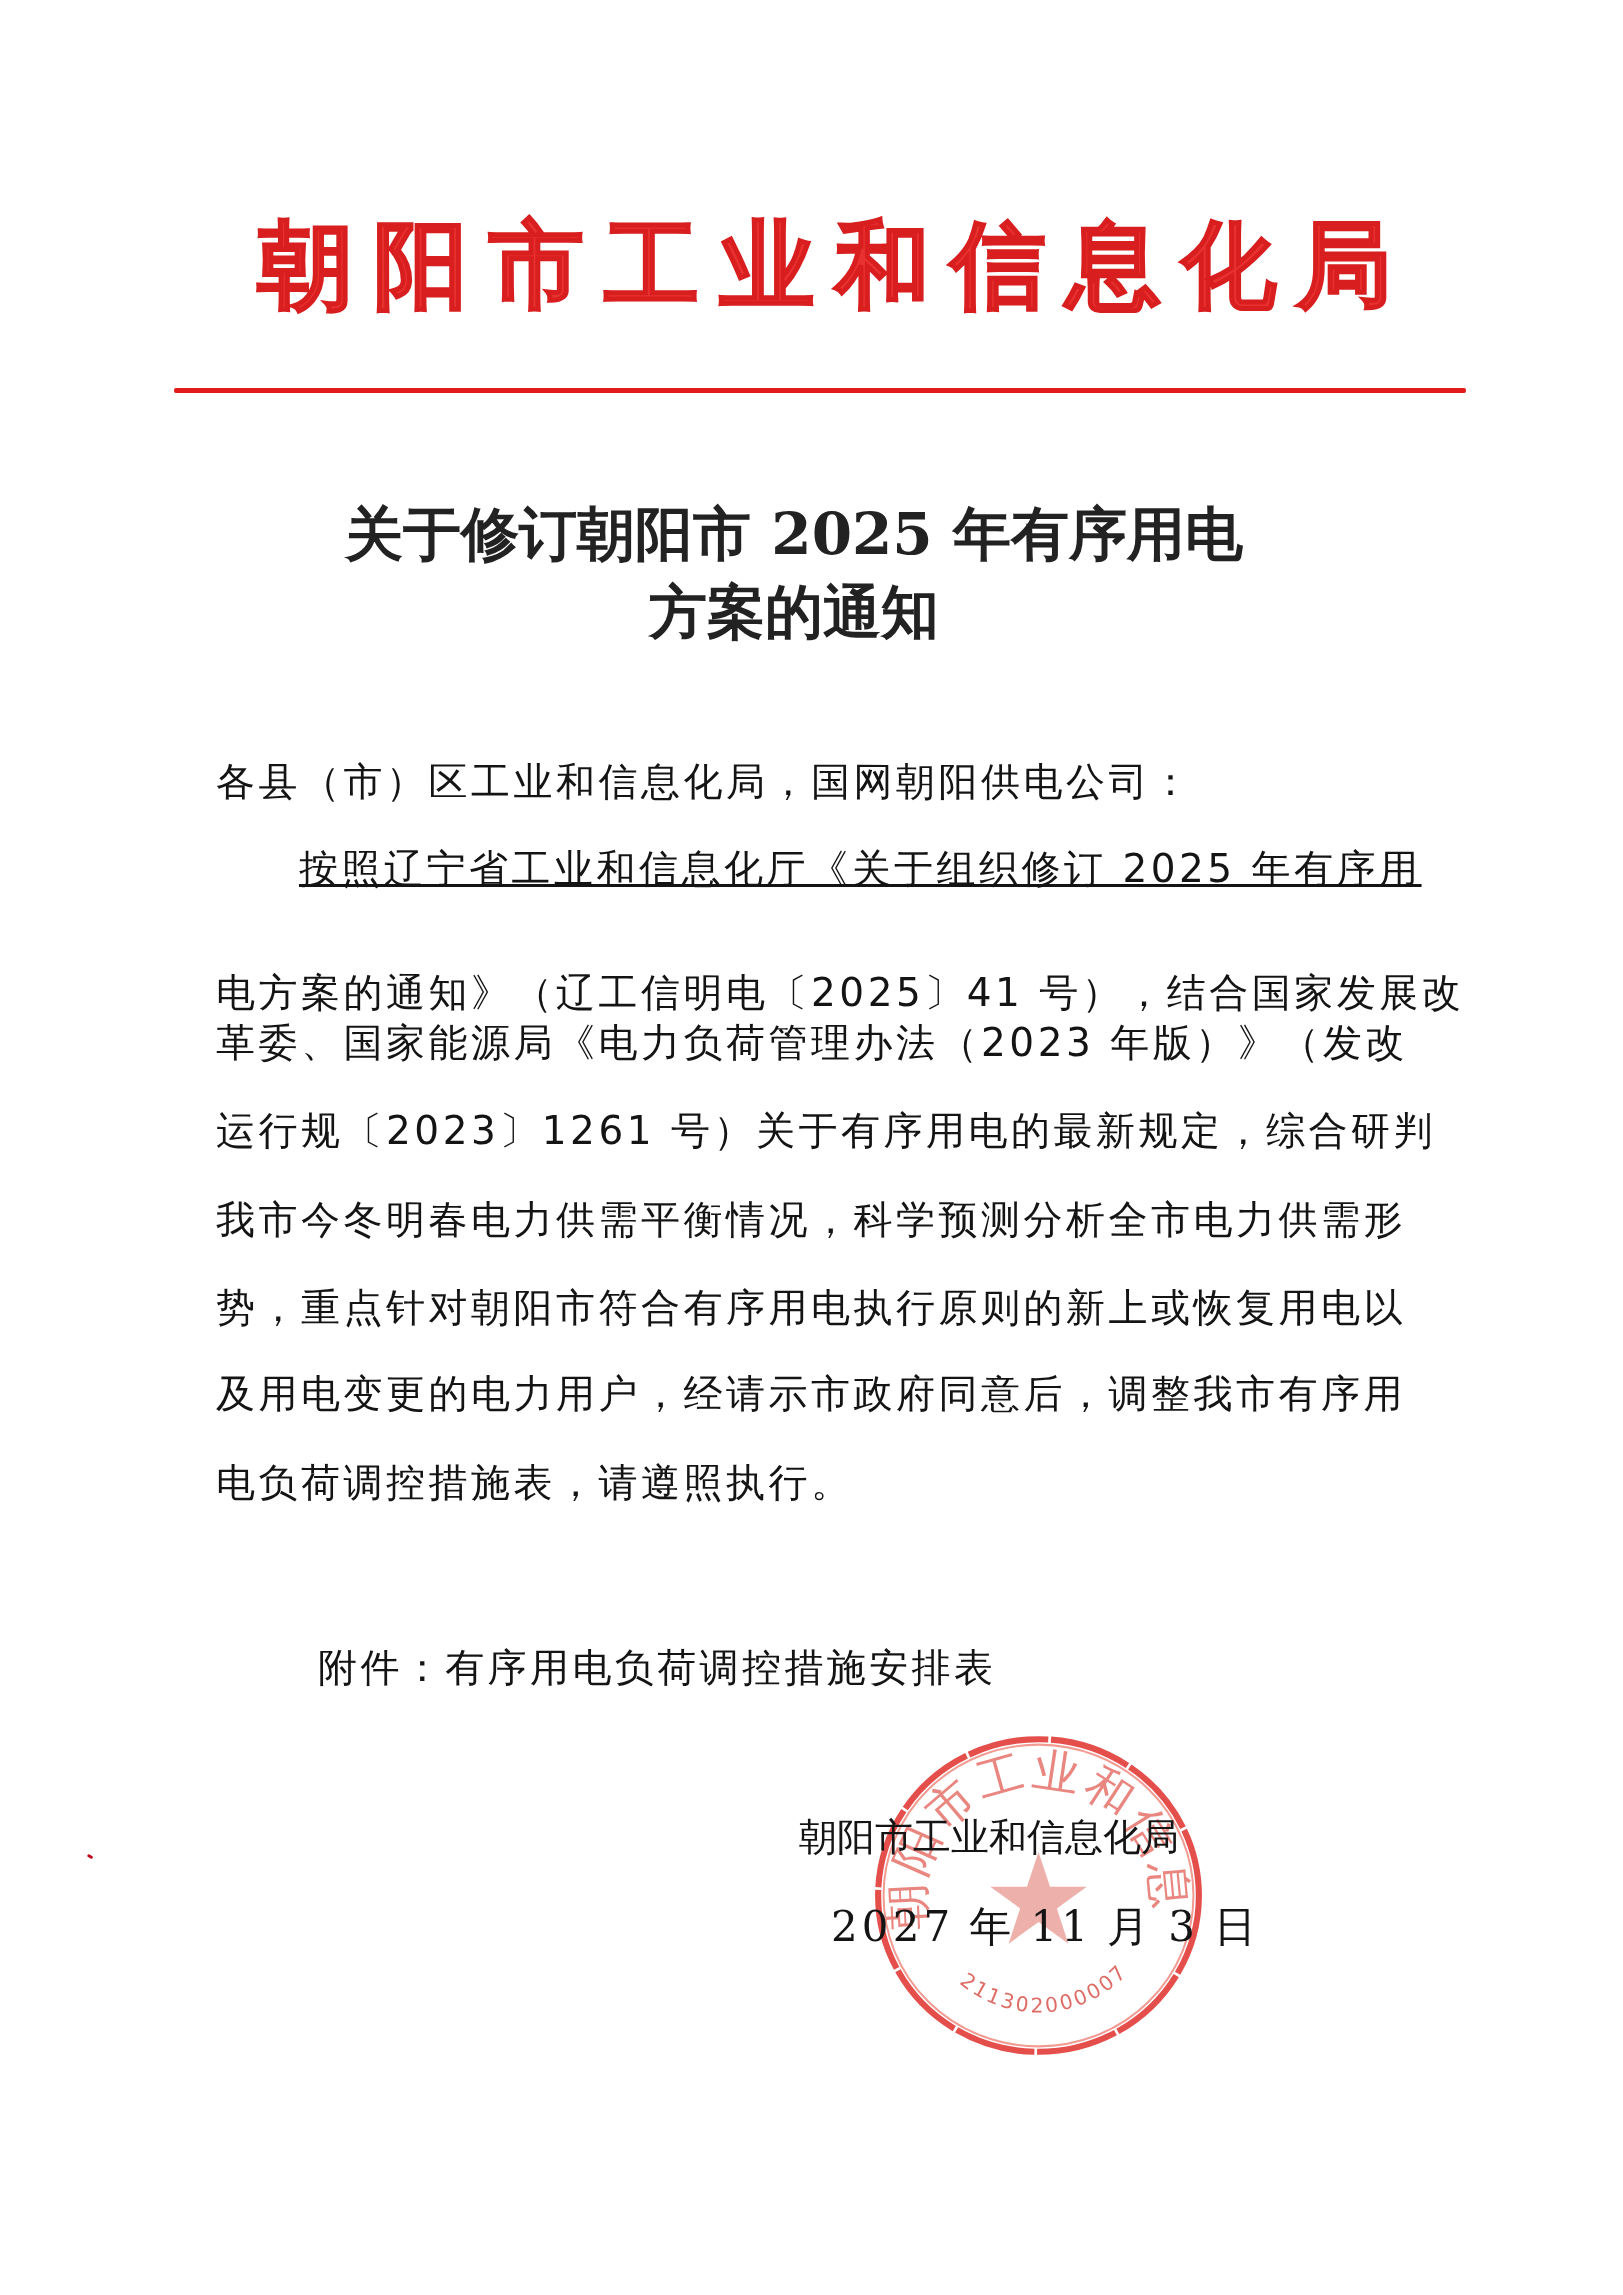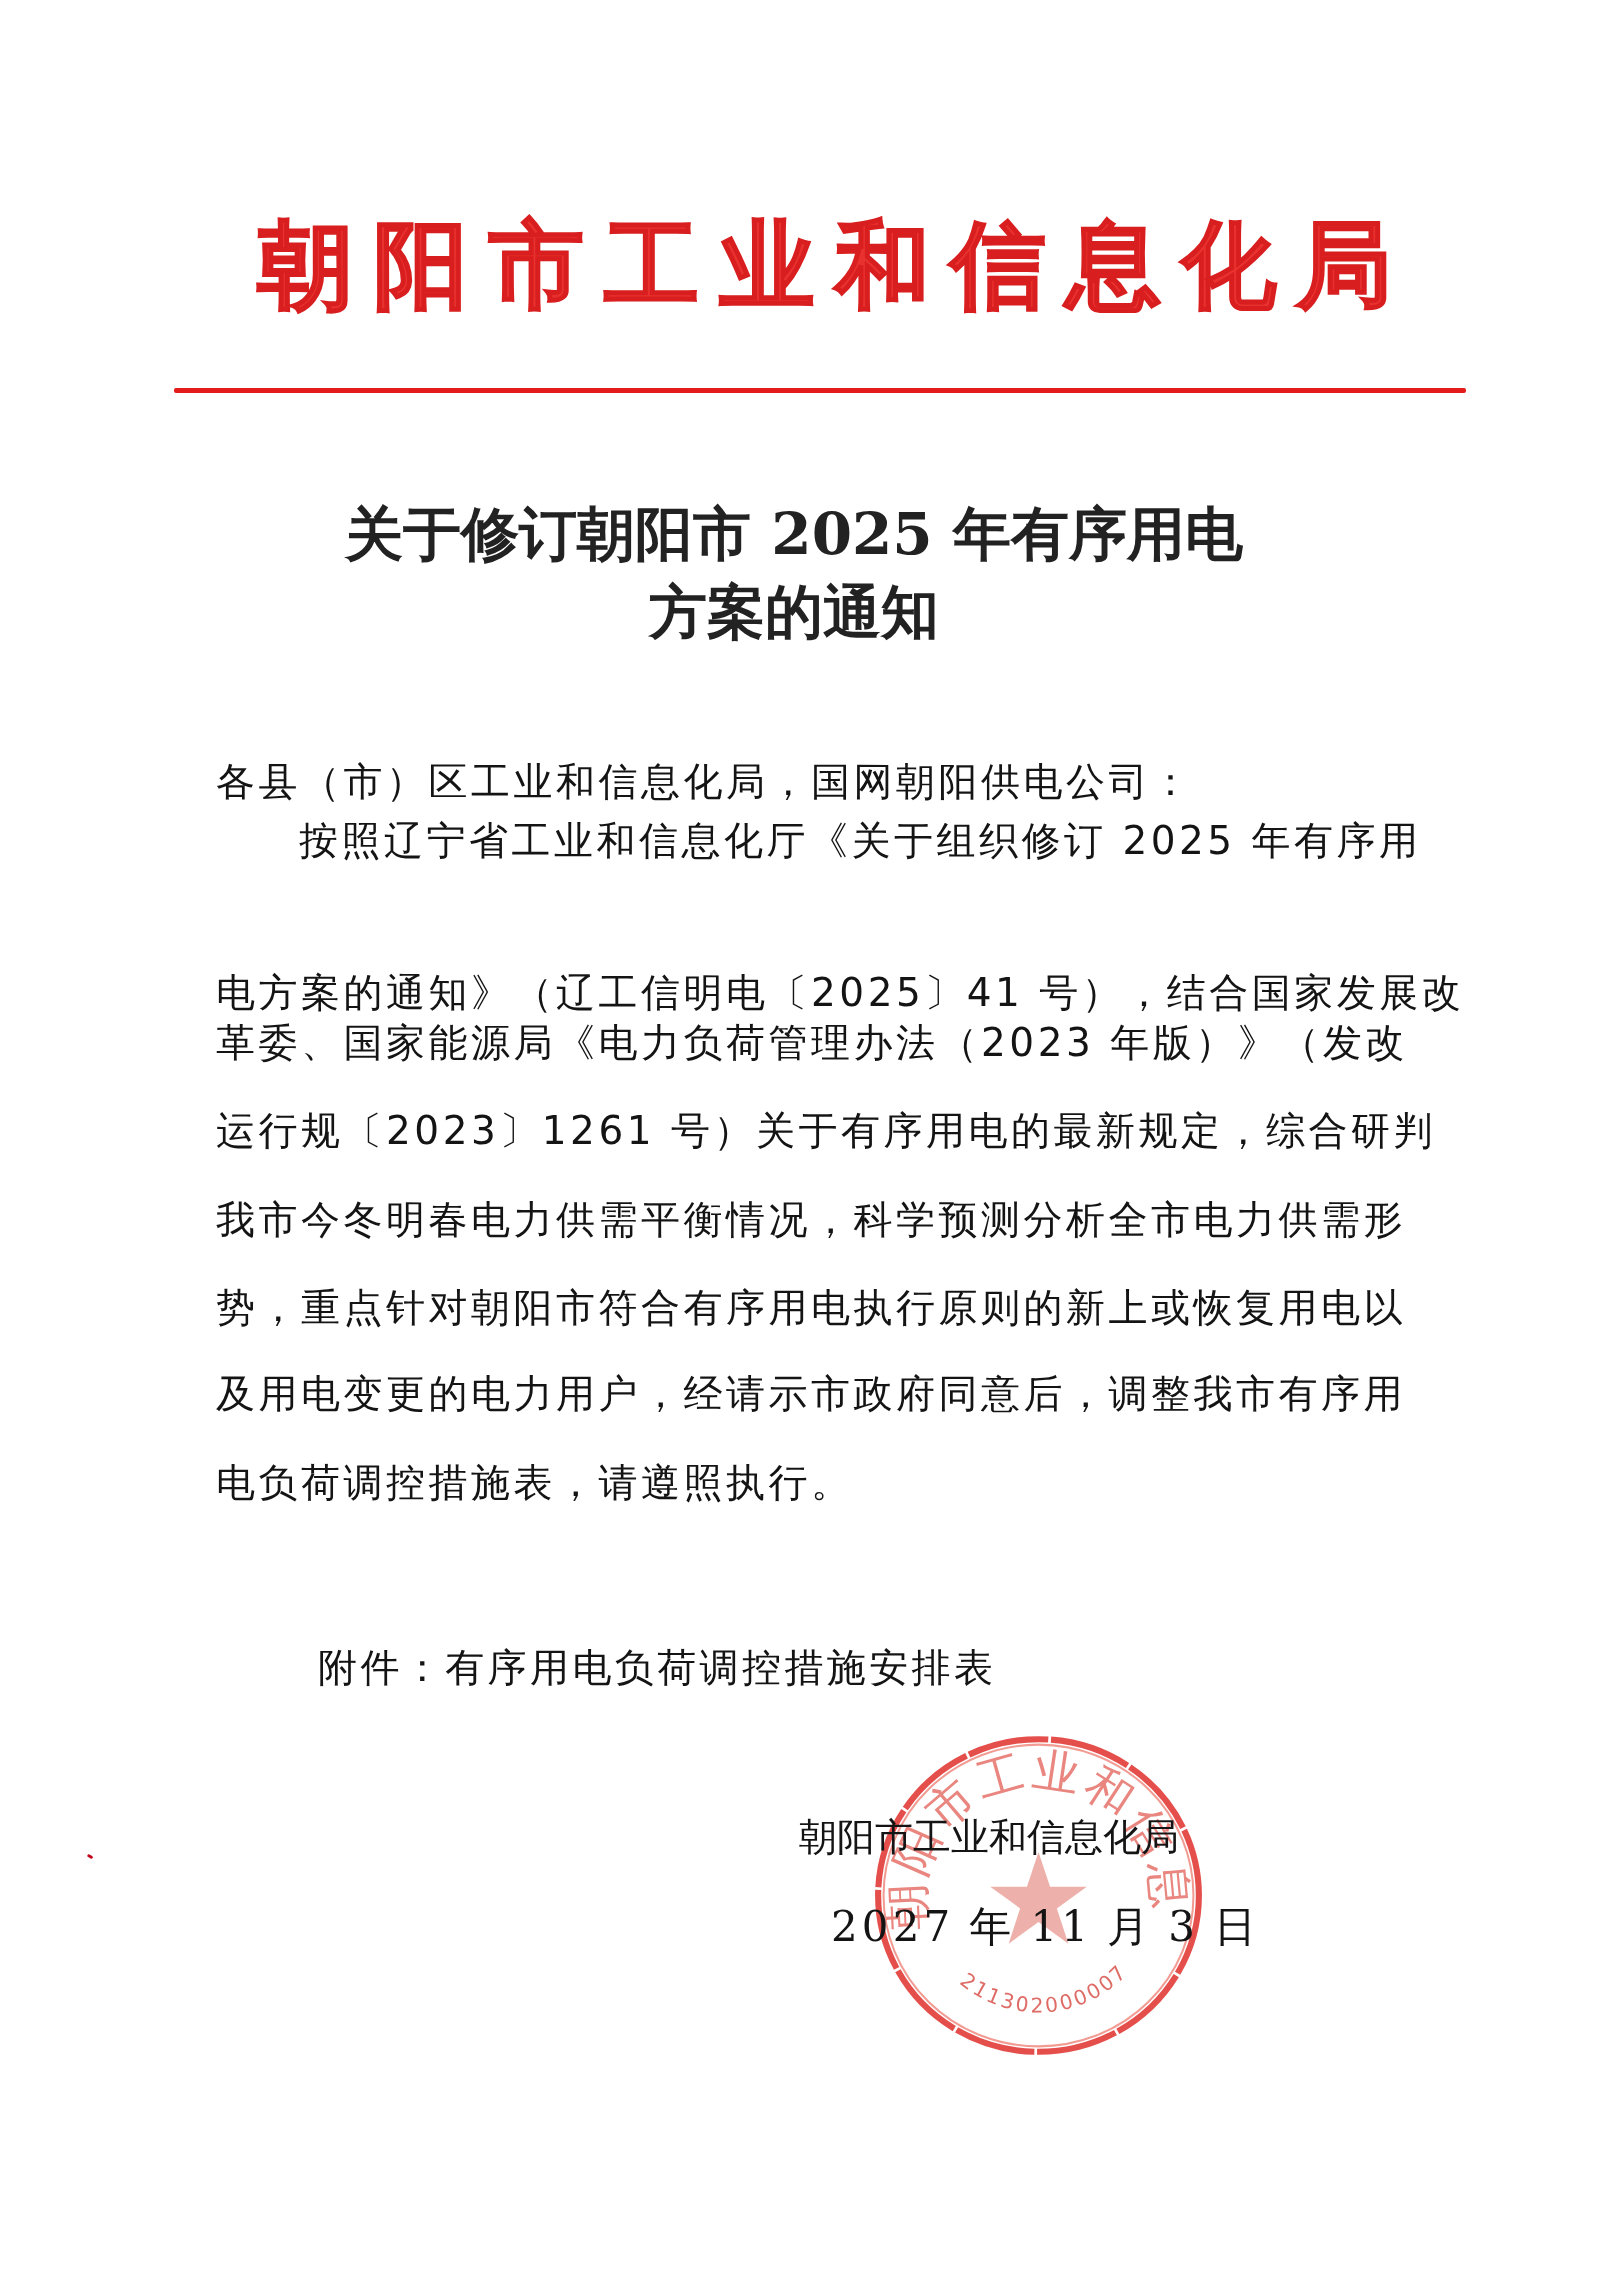--- a/index.html
+++ b/index.html
@@ -145,21 +145,21 @@
 <div class="page">
 
   <div class="masthead">朝阳市工业和信息化局</div>
   <div class="red-rule"></div>
 
   <div class="doc-title l1">关于修订朝阳市 2025 年有序用电</div>
   <div class="doc-title l2">方案的通知</div>
 
   <div class="body-line" style="top:751px;">各县（市）区工业和信息化局，国网朝阳供电公司：</div>
 
-  <div class="body-line indent" style="top:810px;">按照辽宁省工业和信息化厅《关于组织修订 2025 年有序用</div>
+  <div class="body-line indent" style="top:838px;text-decoration:underline;">按照辽宁省工业和信息化厅《关于组织修订 2025 年有序用</div>
   <div class="body-line" style="top:926px;margin-top:36px;">电方案的通知》（辽工信明电〔2025〕41 号），结合国家发展改</div>
   <div class="body-line" style="top:1012px;">革委、国家能源局《电力负荷管理办法（2023 年版）》（发改</div>
   <div class="body-line" style="top:1100px;">运行规〔2023〕1261 号）关于有序用电的最新规定，综合研判</div>
   <div class="body-line" style="top:1277px;">势，重点针对朝阳市符合有序用电执行原则的新上或恢复用电以</div>
   <div class="body-line" style="top:1189px;">我市今冬明春电力供需平衡情况，科学预测分析全市电力供需形</div>
   <div class="body-line" style="top:1363px;">及用电变更的电力用户，经请示市政府同意后，调整我市有序用</div>
   <div class="body-line" style="top:1452px;">电负荷调控措施表，请遵照执行。</div>
 
   <div class="attachment">附件：有序用电负荷调控措施安排表</div>
 

